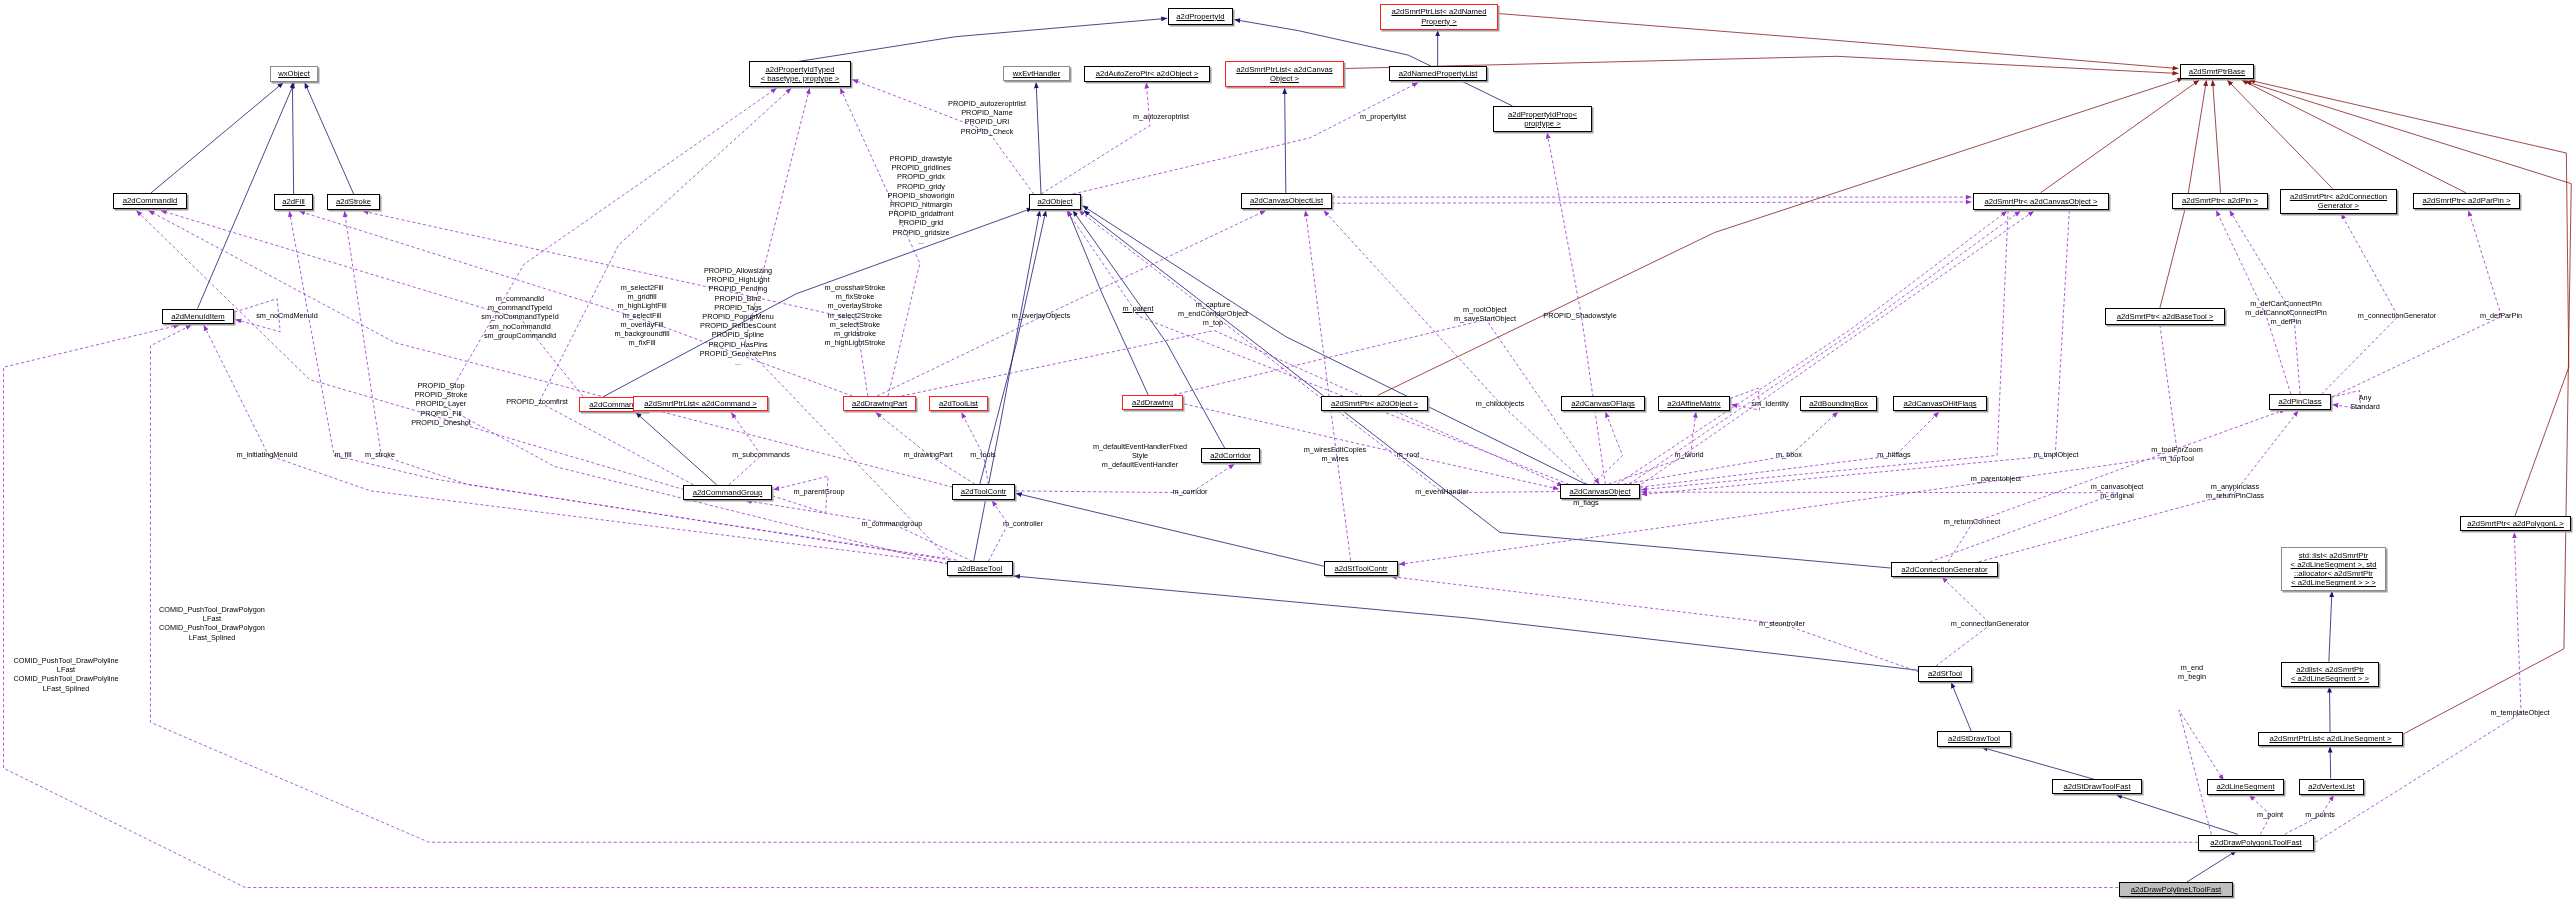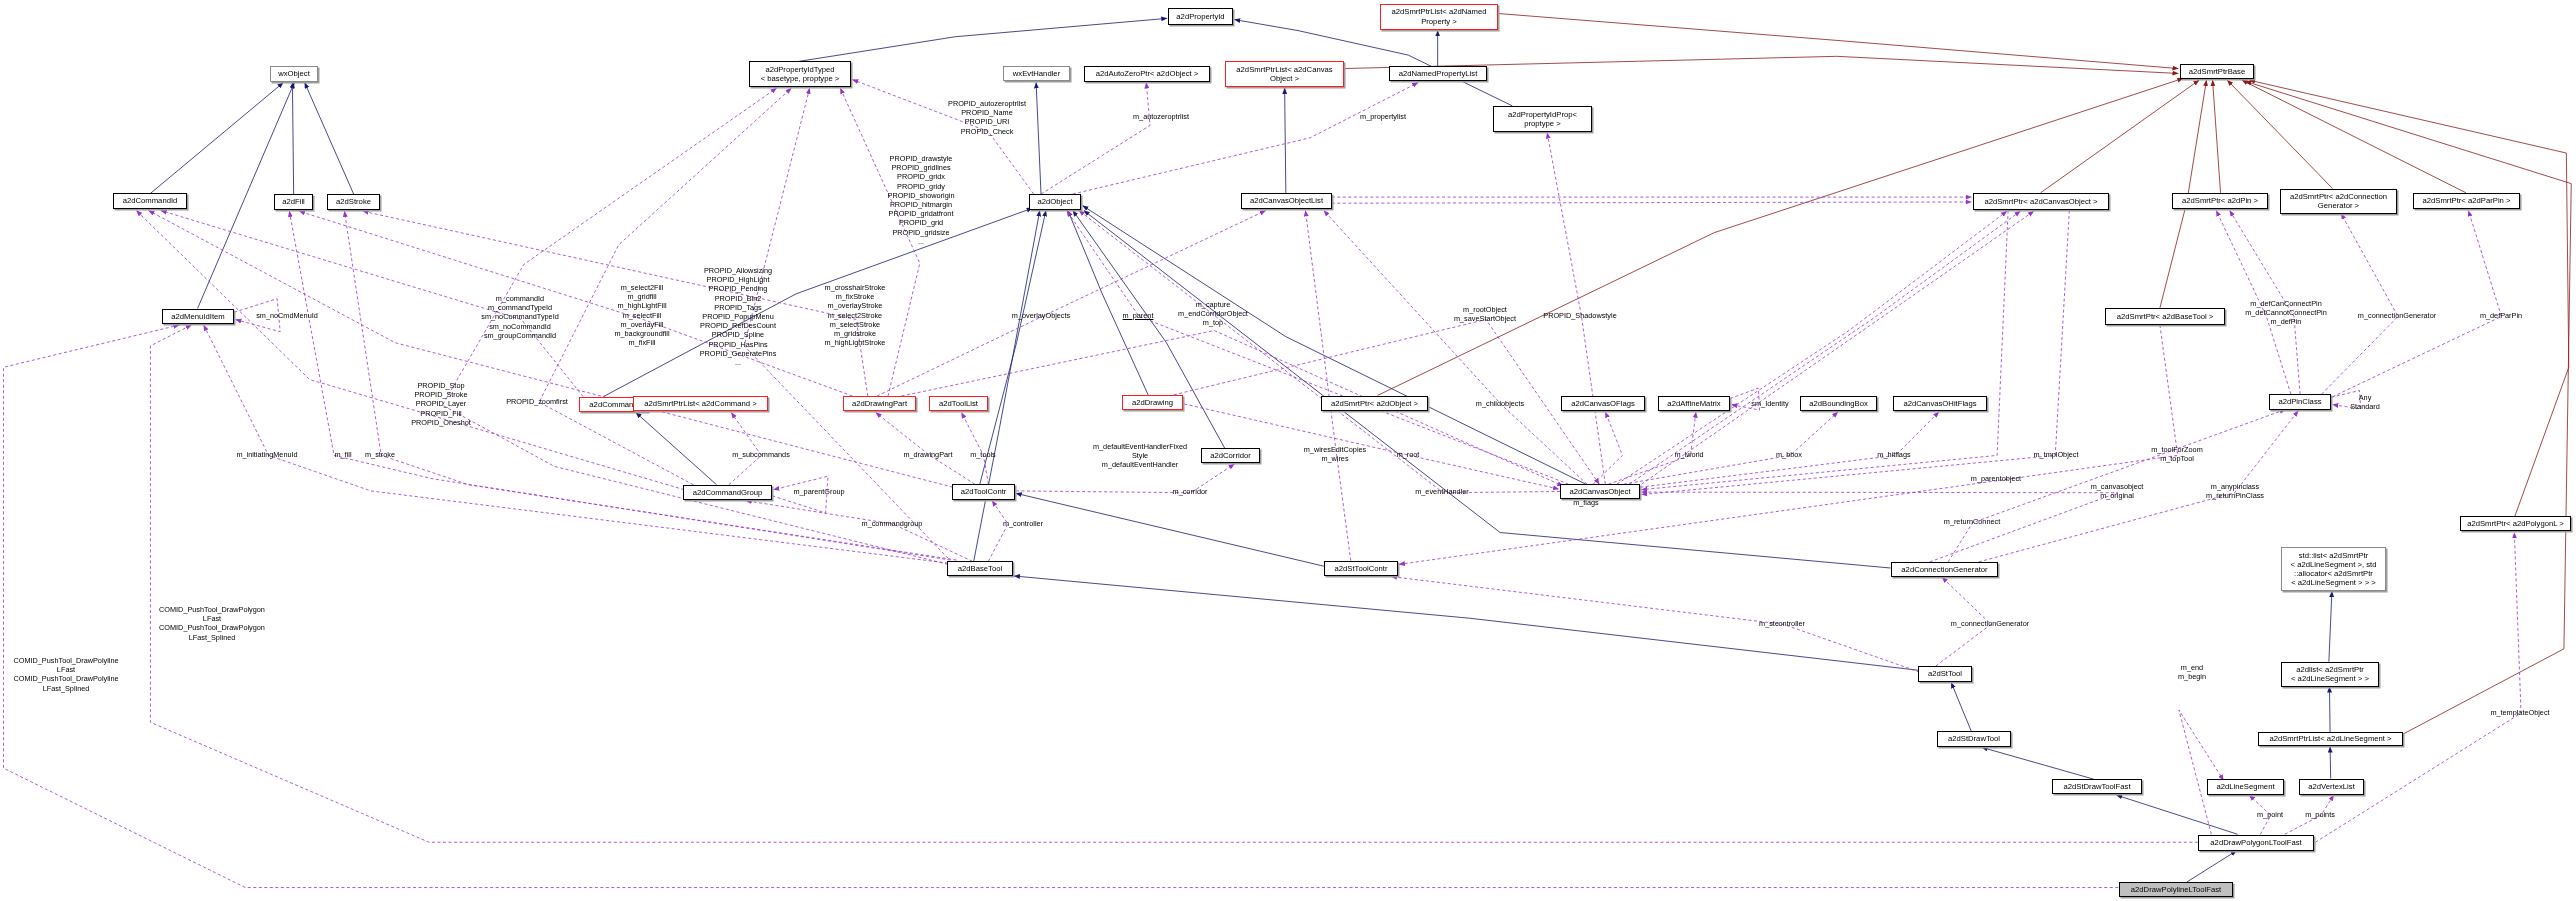--- a/index.html
+++ b/index.html
@@ -2,21 +2,21 @@
 <html style="font-size:9.8px"><head>
 <meta charset="utf-8">
 <style>
   html,body{margin:0;padding:0;background:#ffffff;}
   #canvas{position:relative;width:2576px;height:901px;background:#ffffff;overflow:hidden;
           font-family:"Liberation Sans","DejaVu Sans",sans-serif;}
   #edges{position:absolute;left:0;top:0;}
   .node{position:absolute;display:flex;align-items:center;justify-content:center;text-align:center;
         background:#ffffff;border:0.9px solid #000;box-shadow:1.5px 1.5px 0 #9e9e9e;
         font-size:7.7px;line-height:9.2px;white-space:pre-line;color:#000;box-sizing:border-box;
-        padding:0.6px 2.4px;cursor:pointer;}
+        padding:0.6px 2.4px;cursor:pointer;text-decoration:underline;}
   .node.red{border-color:#ff1f1f;}
   .node.gray{border-color:#8a8a8a;}
   .node.focus{background:#bfbfbf;}
   .elabel{position:absolute;transform:translateX(-50%);text-align:center;font-size:7.3px;line-height:9.2px;
           white-space:pre-line;color:#000;pointer-events:none;}
 </style>
 </head>
 <body>
 
 <div id="canvas">
@@ -192,21 +192,21 @@
       <div class="elabel" style="left: 761px; top: 450px;">m_subcommands</div>
       <div class="elabel" style="left: 928px; top: 450px;">m_drawingPart</div>
       <div class="elabel" style="left: 983px; top: 450px;">m_tools</div>
       <div class="elabel" style="left: 1140px; top: 442px;">m_defaultEventHandlerFixed
 Style
 m_defaultEventHandler</div>
       <div class="elabel" style="left: 1335px; top: 445px;">m_wiresEditCopies
 m_wires</div>
       <div class="elabel" style="left: 1408px; top: 450px;">m_root</div>
       <div class="elabel" style="left: 1041px; top: 311px;">m_overlayObjects</div>
-      <div class="elabel" style="left: 1138px; top: 311px; text-decoration: underline;">m_parent</div>
+      <div class="elabel" style="left: 1138px; top: 304px; text-decoration: underline;">m_parent</div>
       <div class="elabel" style="left: 1213px; top: 300px;">m_capture
 m_endCorridorObject
 m_top</div>
       <div class="elabel" style="left: 1485px; top: 305px;">m_rootObject
 m_saveStartObject</div>
       <div class="elabel" style="left: 1580px; top: 311px;">PROPID_Shadowstyle</div>
       <div class="elabel" style="left: 1500px; top: 399px;">m_childobjects</div>
       <div class="elabel" style="left: 1770px; top: 399px;">sm_Identity</div>
       <div class="elabel" style="left: 1586px; top: 445px; margin-top: 44px;">m_flagsInit
 m_flags</div>

